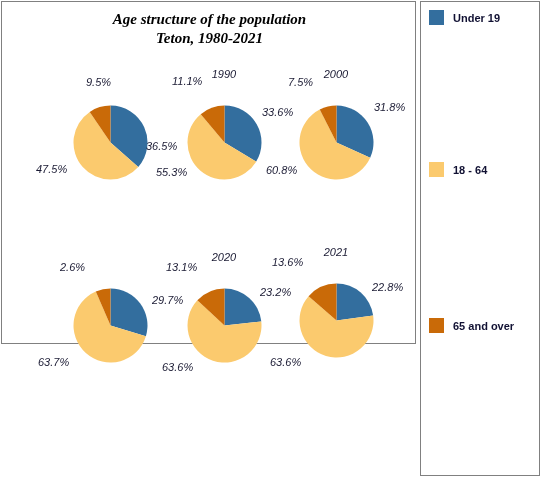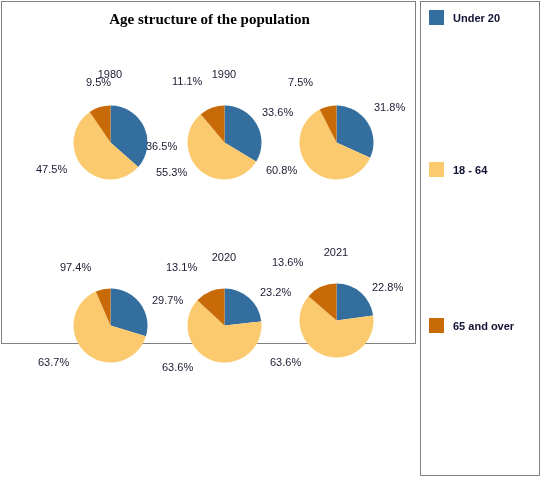--- a/index.html
+++ b/index.html
@@ -25,20 +25,21 @@
   
   .chart-panel {
     position: absolute;
     left: 1px;
     top: 1px;
     width: 415px;
     height: 343px;
     border: 1px solid #808080;
     box-sizing: border-box;
     background: #ffffff;
+    font-style: italic;
   }
 
   
   .legend-panel {
     position: absolute;
     left: 420px;
     top: 1px;
     width: 120px;
     height: 475px;
     border: 1px solid #808080;
@@ -115,25 +116,25 @@
 </style>
 </head>
 <body>
 
 <div id="root">
 
   <div class="chart-panel">
 
     <div class="chart-title">
       <span>Age structure of the population</span>
+      <span class="line2">Teton, 1980-2021</span>
     </div>
 
     <div id="pies">
         <div class="pie-cell" style="left: 38px; top: 66px;">
-          <div class="pie-year">1980</div>
           <div class="pie-wrap">
             <svg class="pie-svg" width="75" height="75" viewBox="0 0 75 75">
               <path d="M 37.5 37.5 L 37.50 0.50 A 37 37 0 0 1 65.25 61.97 Z" fill="#336E9E"></path>
               <path d="M 37.5 37.5 L 65.25 61.97 A 37 37 0 1 1 16.70 6.90 Z" fill="#FBCA6E"></path>
               <path d="M 37.5 37.5 L 16.70 6.90 A 37 37 0 0 1 37.50 0.50 Z" fill="#C96A08"></path>
             </svg>
           </div>
           <div class="pct" style="left: 106px; top: 40px; margin-top: 32px;">36.5%</div>
           <div class="pct" style="left: -4px; top: 95px;">47.5%</div>
           <div class="pct" style="left: 22px; top: 8px; margin-left: 24px;">9.5%</div>
@@ -145,20 +146,21 @@
               <path d="M 37.5 37.5 L 37.50 0.50 A 37 37 0 0 1 69.23 56.53 Z" fill="#336E9E"></path>
               <path d="M 37.5 37.5 L 69.23 56.53 A 37 37 0 1 1 13.74 9.14 Z" fill="#FBCA6E"></path>
               <path d="M 37.5 37.5 L 13.74 9.14 A 37 37 0 0 1 37.50 0.50 Z" fill="#C96A08"></path>
             </svg>
           </div>
           <div class="pct" style="left: 108px; top: 38px;">33.6%</div>
           <div class="pct" style="left: 2px; top: 98px;">55.3%</div>
           <div class="pct" style="left: 18px; top: 7px;">11.1%</div>
         </div>
         <div class="pie-cell" style="left: 264px; top: 66px;">
+          <div class="pie-year">2000</div>
           <div class="pie-wrap">
             <svg class="pie-svg" width="75" height="75" viewBox="0 0 75 75">
               <path d="M 37.5 37.5 L 37.50 0.50 A 37 37 0 0 1 71.20 52.76 Z" fill="#336E9E"></path>
               <path d="M 37.5 37.5 L 71.20 52.76 A 37 37 0 1 1 20.72 4.52 Z" fill="#FBCA6E"></path>
               <path d="M 37.5 37.5 L 20.72 4.52 A 37 37 0 0 1 37.50 0.50 Z" fill="#C96A08"></path>
             </svg>
           </div>
           <div class="pct" style="left: 108px; top: 33px;">31.8%</div>
           <div class="pct" style="left: 0px; top: 96px;">60.8%</div>
           <div class="pct" style="left: 22px; top: 8px;">7.5%</div>
@@ -166,21 +168,21 @@
         <div class="pie-cell" style="left: 38px; top: 249px;">
           <div class="pie-wrap">
             <svg class="pie-svg" width="75" height="75" viewBox="0 0 75 75">
               <path d="M 37.5 37.5 L 37.50 0.50 A 37 37 0 0 1 72.88 48.33 Z" fill="#336E9E"></path>
               <path d="M 37.5 37.5 L 72.88 48.33 A 37 37 0 1 1 22.79 3.55 Z" fill="#FBCA6E"></path>
               <path d="M 37.5 37.5 L 22.79 3.55 A 37 37 0 0 1 37.50 0.50 Z" fill="#C96A08"></path>
             </svg>
           </div>
           <div class="pct" style="left: 112px; top: 43px; text-align: right;">29.7%</div>
           <div class="pct" style="left: -2px; top: 105px;">63.7%</div>
-          <div class="pct" style="left: 20px; top: 10px;">97.4%</div>
+          <div class="pct" style="left: 20px; top: 10px;">2.6%</div>
         </div>
         <div class="pie-cell" style="left: 152px; top: 249px;">
           <div class="pie-year">2020</div>
           <div class="pie-wrap">
             <svg class="pie-svg" width="75" height="75" viewBox="0 0 75 75">
               <path d="M 37.5 37.5 L 37.50 0.50 A 37 37 0 0 1 74.27 33.38 Z" fill="#336E9E"></path>
               <path d="M 37.5 37.5 L 74.27 33.38 A 37 37 0 1 1 10.35 12.36 Z" fill="#FBCA6E"></path>
               <path d="M 37.5 37.5 L 10.35 12.36 A 37 37 0 0 1 37.50 0.50 Z" fill="#C96A08"></path>
             </svg>
           </div>
@@ -201,21 +203,21 @@
           <div class="pct" style="left: 4px; top: 110px;">63.6%</div>
           <div class="pct" style="left: 6px; top: 10px;">13.6%</div>
         </div>
       </div>
 
   </div>
 
   <div class="legend-panel">
     <div class="legend-item" style="top:8px;">
       <span class="legend-swatch" style="background: rgb(51, 110, 158);"></span>
-      <span class="legend-label">Under 20</span>
+      <span class="legend-label">Under 19</span>
     </div>
     <div class="legend-item" style="top:160px;">
       <span class="legend-swatch" style="background: rgb(251, 202, 110);"></span>
       <span class="legend-label">18 - 64</span>
     </div>
     <div class="legend-item" style="top:316px;">
       <span class="legend-swatch" style="background: rgb(201, 106, 8);"></span>
       <span class="legend-label">65 and over</span>
     </div>
   </div>

